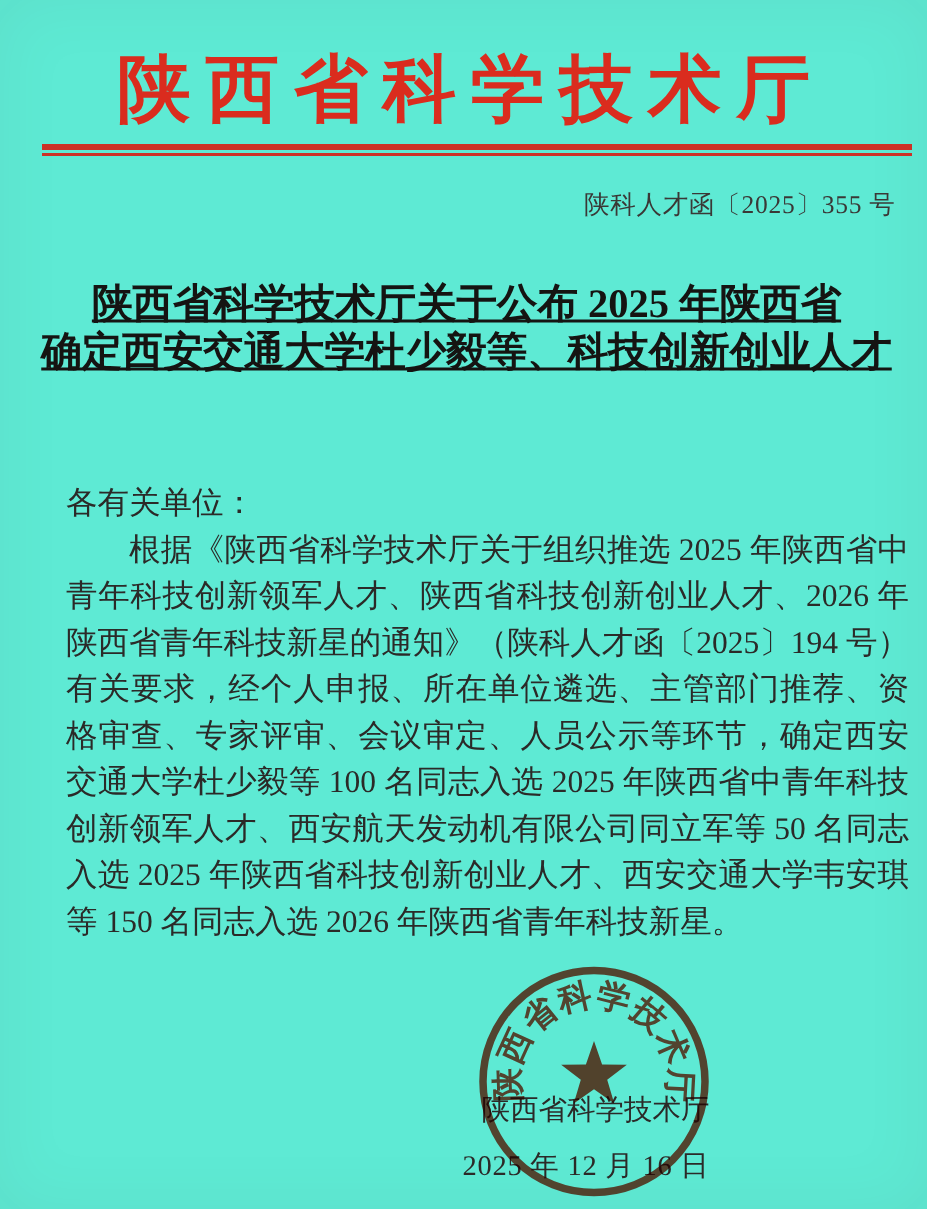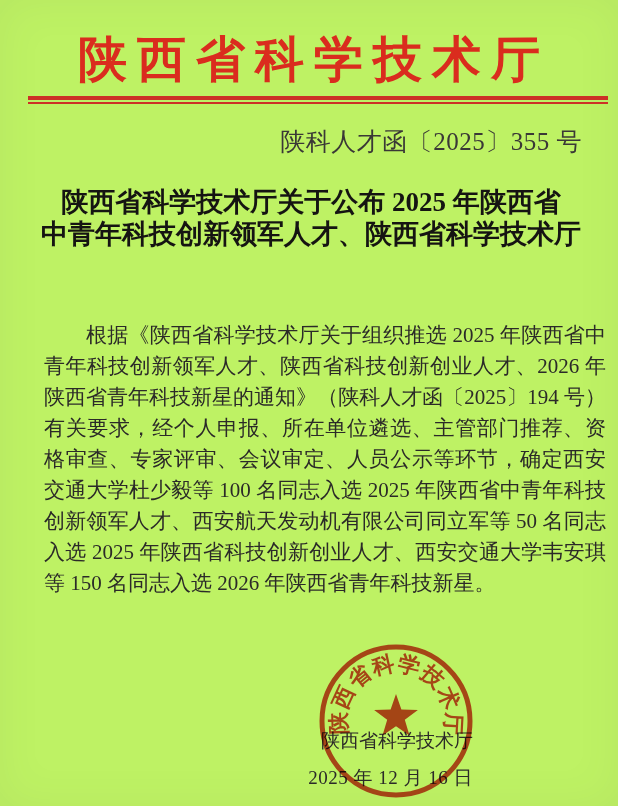--- a/index.html
+++ b/index.html
@@ -2,52 +2,53 @@
 <html><head>
 <meta charset="utf-8">
 <style>
   html,body { margin:0; padding:0; }
   body { background:#e8e6e2; font-family:"Liberation Serif","DejaVu Serif",serif; }
 
   .page {
     position:relative;
     width:618px; height:806px;
     margin:0 auto;
-    background:#bef264;
+    background:#5eead4;
     box-shadow: inset 0 0 45px rgba(90,85,75,0.07);
     overflow:hidden;
   }
 
   .header {
     position:absolute; top:33px; left:0; right:0;
     text-align:center;
     color:#da2c1e;
     font-size:49px; line-height:1.1;
     font-weight:bold;
     letter-spacing:10px;
     text-indent:10px;
     white-space:nowrap;
   }
 
   .rule { position:absolute; top:96px; left:28px; width:580px; }
   .rule-top    { height:3.5px; background:#cc3126; }
   .rule-bottom { height:1.5px; background:#cc3126; margin-top:2.5px; }
 
   .docnum {
-    position:absolute; top:125px; right:36px;
-    font-size:25px; color:#3a3836;
+    position:absolute; top:125px; right:21px;
+    font-size:17px; color:#3a3836;
     letter-spacing:0.5px;
   }
 
   .title {
     position:absolute; top:187px; left:20px; right:16px;
     text-align:center;
     font-size:27px; line-height:31.5px;
     font-weight:bold;
     color:#151412;
+    text-decoration:underline;
   }
 
   .body-block {
     position:absolute; top:320px; left:44px; width:562px;
     font-size:21px; line-height:31px;
     color:#2b2a28;
   }
   .salutation { }
   .para {
     margin:0;
@@ -89,24 +90,25 @@
 
   <div class="rule">
     <div class="rule-top"></div>
     <div class="rule-bottom"></div>
   </div>
 
   <div class="docnum">陕科人才函〔2025〕355 号</div>
 
   <div class="title">
     <div>陕西省科学技术厅关于公布 2025 年陕西省</div>
-    <div>中青年科技创新领军人才、陕西省科学技术厅</div>
+    <div>确定西安交通大学杜少毅等、科技创新创业人才</div>
   </div>
 
   <div class="body-block">
+    <div class="salutation">各有关单位：</div>
     <p class="para">根据《陕西省科学技术厅关于组织推选 2025 年陕西省中青年科技创新领军人才、陕西省科技创新创业人才、2026 年陕西省青年科技新星的通知》（陕科人才函〔2025〕194 号）有关要求，经个人申报、所在单位遴选、主管部门推荐、资格审查、专家评审、会议审定、人员公示等环节，确定西安交通大学杜少毅等 100 名同志入选 2025 年陕西省中青年科技创新领军人才、西安航天发动机有限公司同立军等 50 名同志入选 2025 年陕西省科技创新创业人才、西安交通大学韦安琪等 150 名同志入选 2026 年陕西省青年科技新星。</p>
   </div>
 
   <div class="sign">
     <div>陕西省科学技术厅</div>
     <div class="sign-date">2025 年 12 月 16 日</div>
   </div>
 
   <svg class="seal" viewBox="0 0 170 170" xmlns="http://www.w3.org/2000/svg">
     <circle class="seal-ring" cx="85" cy="85" r="74"></circle>

